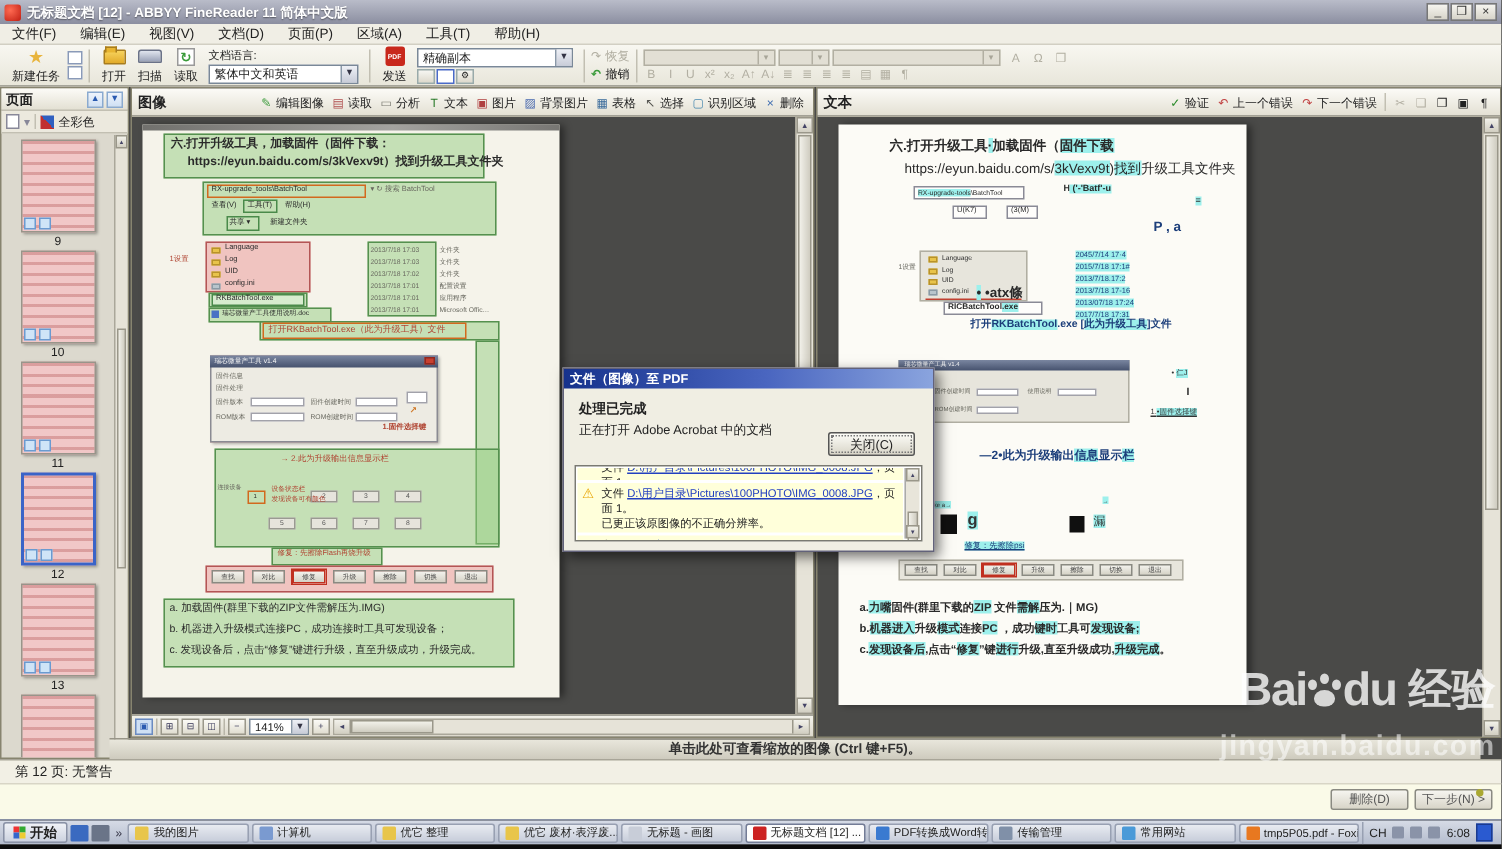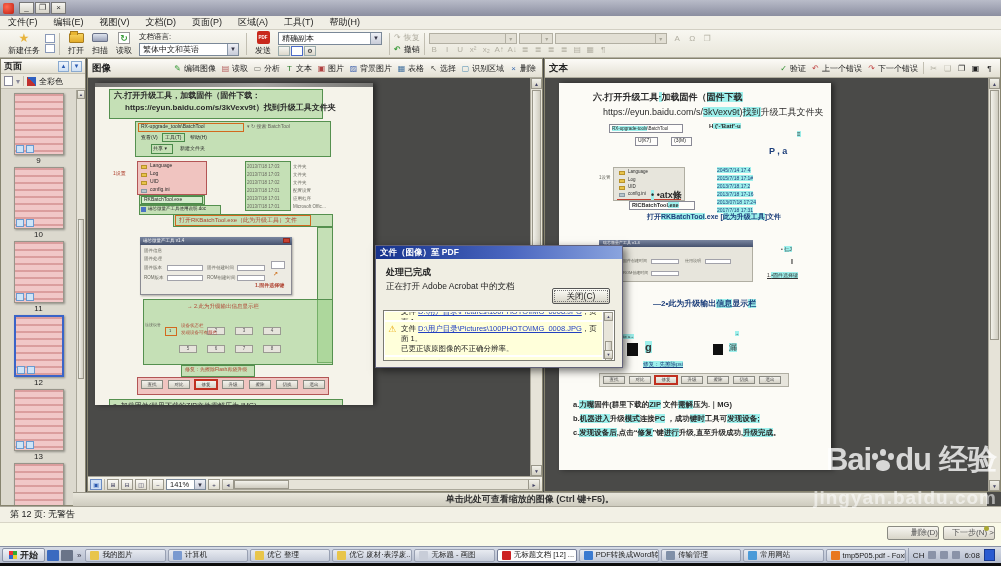--- a/index.html
+++ b/index.html
@@ -66,21 +66,21 @@
 .thumb-page{width:50px;height:62px;background-color:#f1c7c7;background-image:repeating-linear-gradient(180deg,rgba(160,50,50,.28) 0 2px,transparent 2px 7px);border:1px solid #98958a;position:relative;box-shadow:1px 1px 2px rgba(0,0,0,.35)}
 .thumb.sel .thumb-page{border:2px solid #3a64c8}
 .thumb-ico{position:absolute;bottom:1px;width:8px;height:8px;background:#cfe4f7;border:1px solid #6a9ad0}
 .thumb-ico.a{left:1px}.thumb-ico.b{left:11px}
 .thumb-num{font-size:8px;margin-top:1px;color:#222}
 .p-vscroll{top:31px;bottom:0;right:0;width:9px}
 .p-vscroll .sarr{height:9px;font-size:4px;line-height:8px}
 
 .image-panel{left:87px;top:58px;width:456px;height:434px}
 .img-canvas{position:absolute;left:0;top:19px;right:12px;bottom:15px;overflow:hidden}
-.scan-page{position:absolute;left:7px;top:5px;width:278px;height:322px;background:#f5f3ea;box-shadow:3px 0 5px rgba(0,0,0,.45);overflow:hidden}
+.scan-page{position:absolute;left:7px;top:5px;width:278px;height:382px;background:#f5f3ea;box-shadow:3px 0 5px rgba(0,0,0,.45);overflow:hidden}
 .scan-page:before{content:"";position:absolute;left:0;top:0;right:0;height:4px;background:linear-gradient(90deg,#2a2a2a,#777 60%,#333);opacity:.65;z-index:4}
 .img-vscroll{top:19px;right:0;bottom:15px}
 .img-zoombar{position:absolute;left:0;right:0;bottom:0;height:15px;background:linear-gradient(#f3f2eb,#dcd8cb);border-top:1px solid #a8a598;display:flex;align-items:center;gap:2px;padding:0 2px;z-index:5}
 .zb-ic{width:12px;height:11px;border:1px solid #9a978a;background:linear-gradient(#fbfaf6,#e0ddd0);font-size:6px;text-align:center;line-height:10px;color:#335}
 .zb-ic.blue{background:#cfe0f4;border-color:#6a8ac0;color:#2a5ab0}
 .zb-combo{width:40px;height:11px;font-size:7.5px}
 .hscroll{flex:1;height:11px;display:flex;align-items:center;background:#e6e3d8;border:1px solid #aaa79a}
 .hscroll .ha{width:11px;height:100%;background:linear-gradient(#f2f1ea,#d2cfc2);border-right:1px solid #9a978a;font-size:5px;text-align:center;line-height:10px;color:#446}
 .hscroll .ha.r{border-right:none;border-left:1px solid #9a978a}
 .hscroll .htrack{flex:1;position:relative;height:100%}
@@ -130,21 +130,21 @@
 .warn-link{color:#2340c0;text-decoration:underline}
 .warn-partial{height:8px;overflow:hidden;padding-top:0}
 .warn-partial .inner{margin-top:-5px}
 .dlg-vscroll{position:absolute;right:1px;top:1px;bottom:1px;width:10px;background:#e8e5da;border-left:1px solid #aaa}
 .dlg-vscroll .sarr{height:9px;font-size:4px;line-height:8px}
 .dlg-vscroll .sthumb{height:26px;margin-top:20px}
 
 .zoompane{position:absolute;left:73px;top:492px;width:914px;height:14px;background:linear-gradient(#e9e7dc,#cecbbe);border-top:1px solid #989588;text-align:center;font-size:9px;font-weight:bold;color:#333;line-height:13px;z-index:5}
 .statusbar{position:absolute;left:0;top:506px;width:1001px;height:16px;background:#f2f0e5;border-top:1px solid #a8a598;font-size:9px;line-height:15px;padding-left:10px;z-index:5}
 .band{position:absolute;left:0;top:522px;width:1001px;height:24px;background:#fafae8;border-top:1px solid #d8d5c6;z-index:5}
-.band-btn{position:absolute;top:3px;height:14px;background:linear-gradient(#f6f5f0,#d8d5c8);border:1px solid #8a8a82;border-radius:2px;font-size:8px;color:#555;text-align:right;line-height:12px}
+.band-btn{position:absolute;top:3px;height:14px;background:linear-gradient(#f6f5f0,#d8d5c8);border:1px solid #8a8a82;border-radius:2px;font-size:8px;color:#555;text-align:center;line-height:12px}
 .band-dot{position:absolute;right:12px;top:3px;width:5px;height:5px;border-radius:50%;background:#aaa832}
 
 .taskbar{position:absolute;left:0;top:546px;width:1001px;height:17px;background:linear-gradient(#d6dbe6,#b4bccd);border-top:1px solid #8890a4;display:flex;align-items:center;gap:2px;padding:0 2px;z-index:70}
 .start-btn{height:14px;display:flex;align-items:center;gap:3px;padding:0 6px;background:linear-gradient(#f0f2f7,#ccd2df);border:1px solid #8a92a6;border-radius:2px;font-size:9px;font-weight:bold;flex:none}
 .flag{width:8px;height:8px;display:grid;grid-template-columns:4px 4px;grid-template-rows:4px 4px}
 .flag i:nth-child(1){background:#e33}.flag i:nth-child(2){background:#3a3}.flag i:nth-child(3){background:#36c}.flag i:nth-child(4){background:#ec3}
 .ql{display:flex;align-items:center;gap:2px;flex:none}
 .ql-ico{width:12px;height:11px;border-radius:1px}
 .chev{font-size:8px;color:#334;padding:0 2px}
 .tb-item{flex:1;max-width:92px;height:13px;display:flex;align-items:center;gap:3px;padding:0 4px;background:linear-gradient(#e8ebf1,#c7cdda);border:1px solid #98a0b2;border-radius:2px;font-size:7.5px;white-space:nowrap;overflow:hidden}
@@ -163,20 +163,21 @@
 .paw .pad{position:absolute;left:4px;bottom:0;width:14px;height:11px;background:#fff;border-radius:50% 50% 45% 45%}
 .paw .t{position:absolute;width:6px;height:7px;background:#fff;border-radius:50%}
 .paw .t1{left:0;top:4px}.paw .t2{left:8px;top:0}.paw .t3{right:0;top:4px}
 .wm-url{font-size:19px;opacity:.55;letter-spacing:1px;margin-top:7px;font-weight:bold}
 </style>
 </head>
 <body>
 
 <div class="titlebar">
   <div class="app-icon"></div>
+  <div class="title-text">无标题文档 [12] - ABBYY FineReader 11 简体中文版</div>
   <div class="win-btn">_</div>
   <div class="win-btn">❐</div>
   <div class="win-btn">×</div>
 </div>
 
 <div class="menubar">
 
 <div class="menu-item">文件(F)</div>
     <div class="menu-item">编辑(E)</div>
     <div class="menu-item">视图(V)</div>

